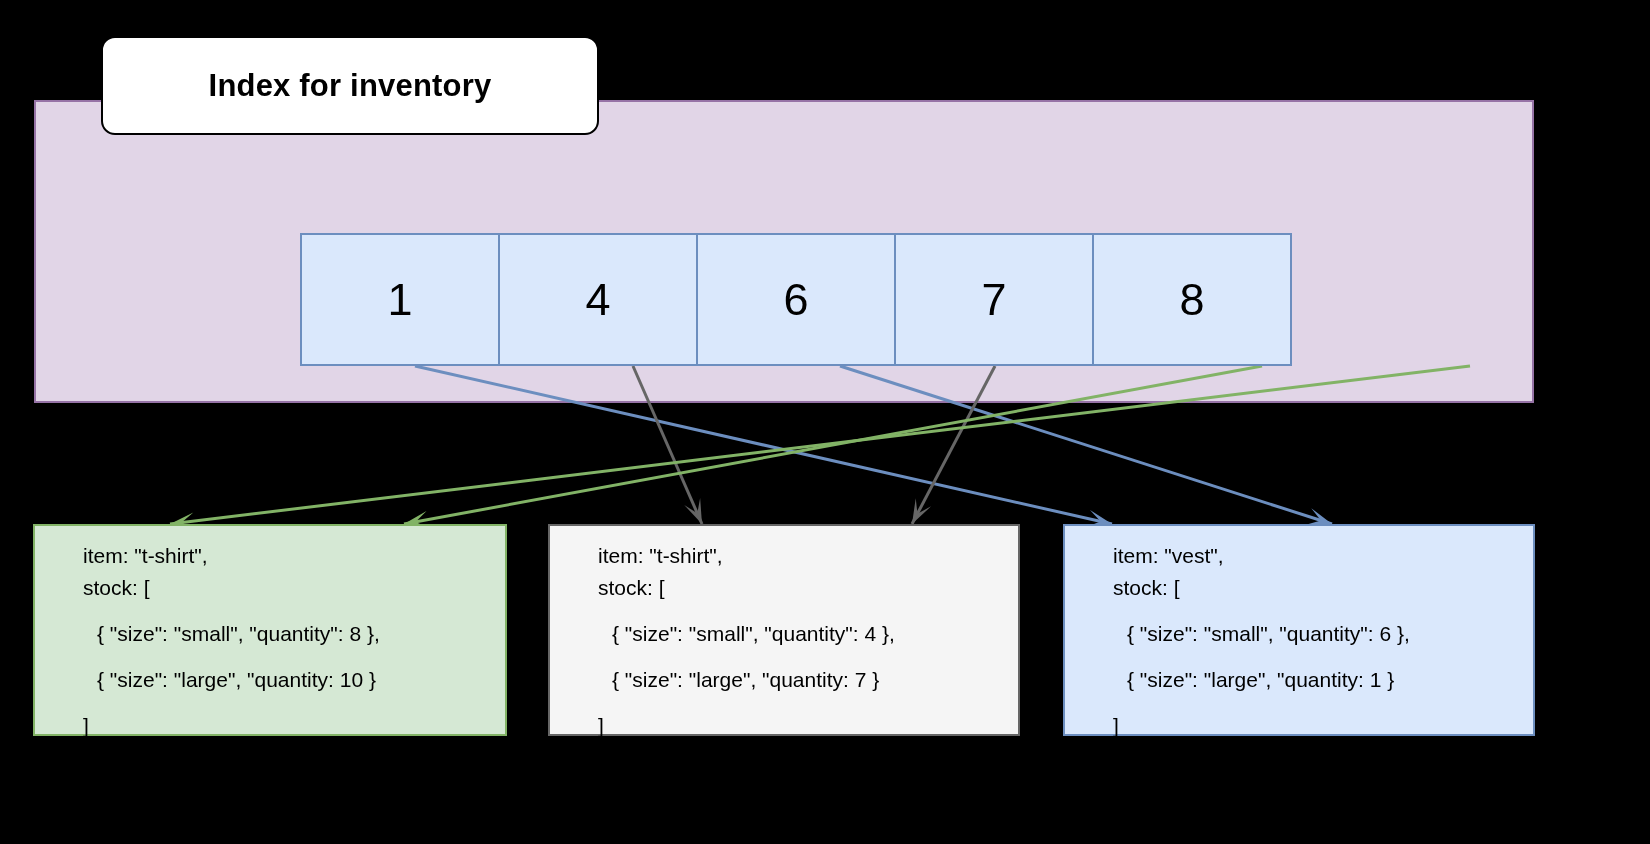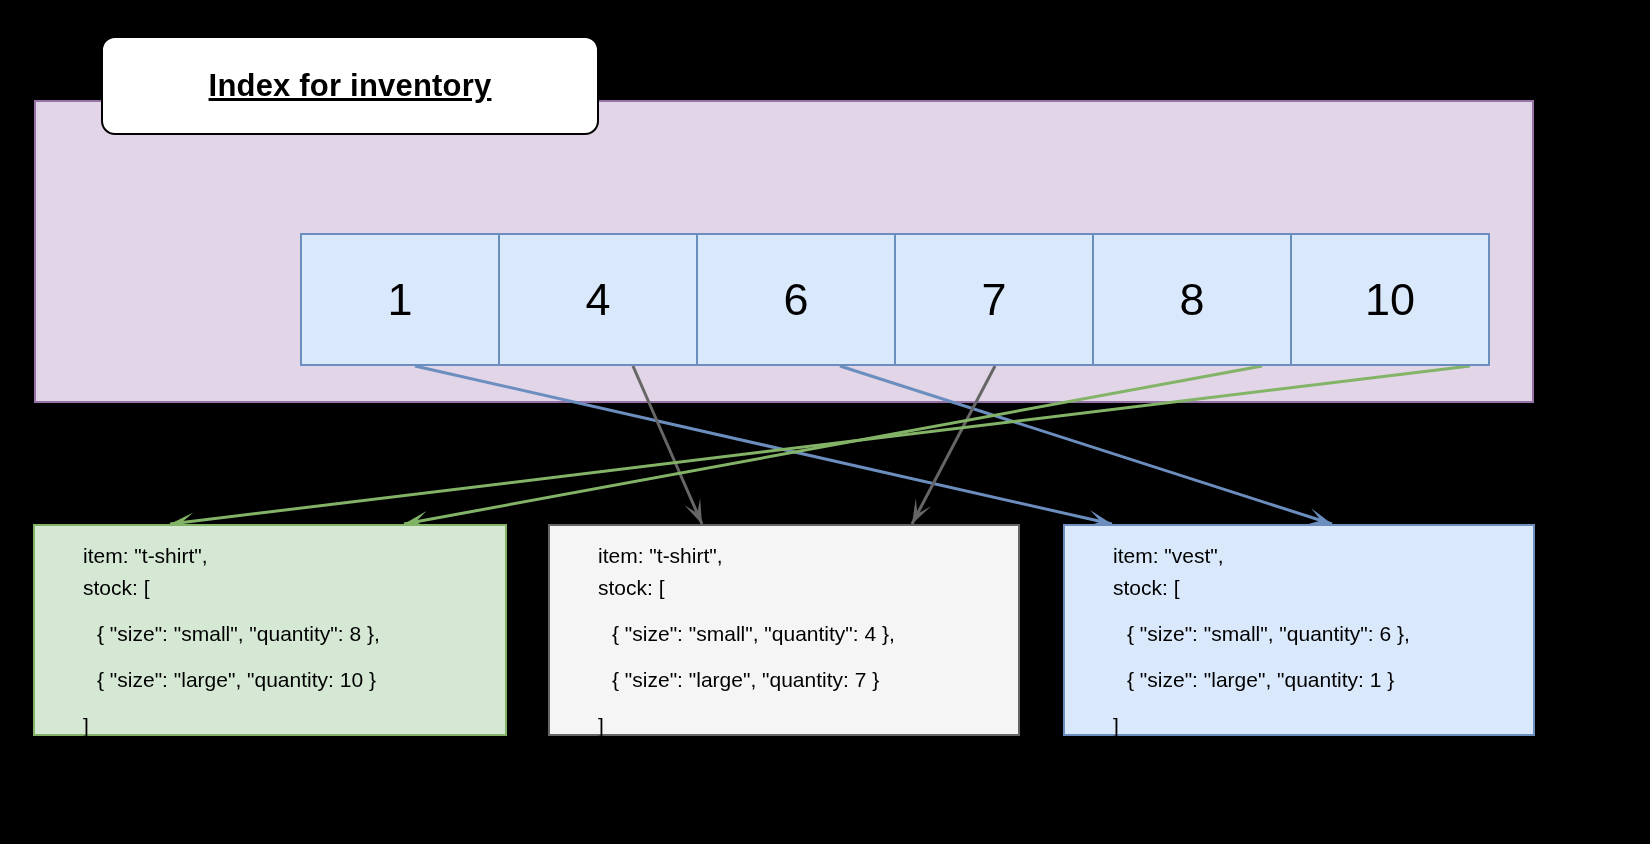--- a/index.html
+++ b/index.html
@@ -50,21 +50,20 @@
     display: flex;
     align-items: center;
     justify-content: center;
     z-index: 30;
   }
   .title-chip .title-text {
     font-size: 31px;
     font-weight: bold;
     color: #000000;
     letter-spacing: 0.2px;
-    text-decoration: underline;
   }
 
   
   .index-row {
     position: absolute;
     left: 300px;
     top: 233px;
     height: 133px;
     display: flex;
     z-index: 12;
@@ -185,23 +184,20 @@
       </div>
     <div class="index-cell">
         <span>6</span>
       </div>
     <div class="index-cell">
         <span>7</span>
       </div>
     <div class="index-cell">
         <span>8</span>
       </div>
-    <div class="index-cell">
-        <span>10</span>
-      </div>
   </div>
 
   <div class="title-chip">
     <span class="title-text">Index for inventory</span>
   </div>
 
   <div class="doc-box doc-green">
     <div class="line">item: "t-shirt",</div>
     <div class="line">stock: [</div>
     <div class="line pad gap">{ "size": "small", "quantity": 8 },</div>

